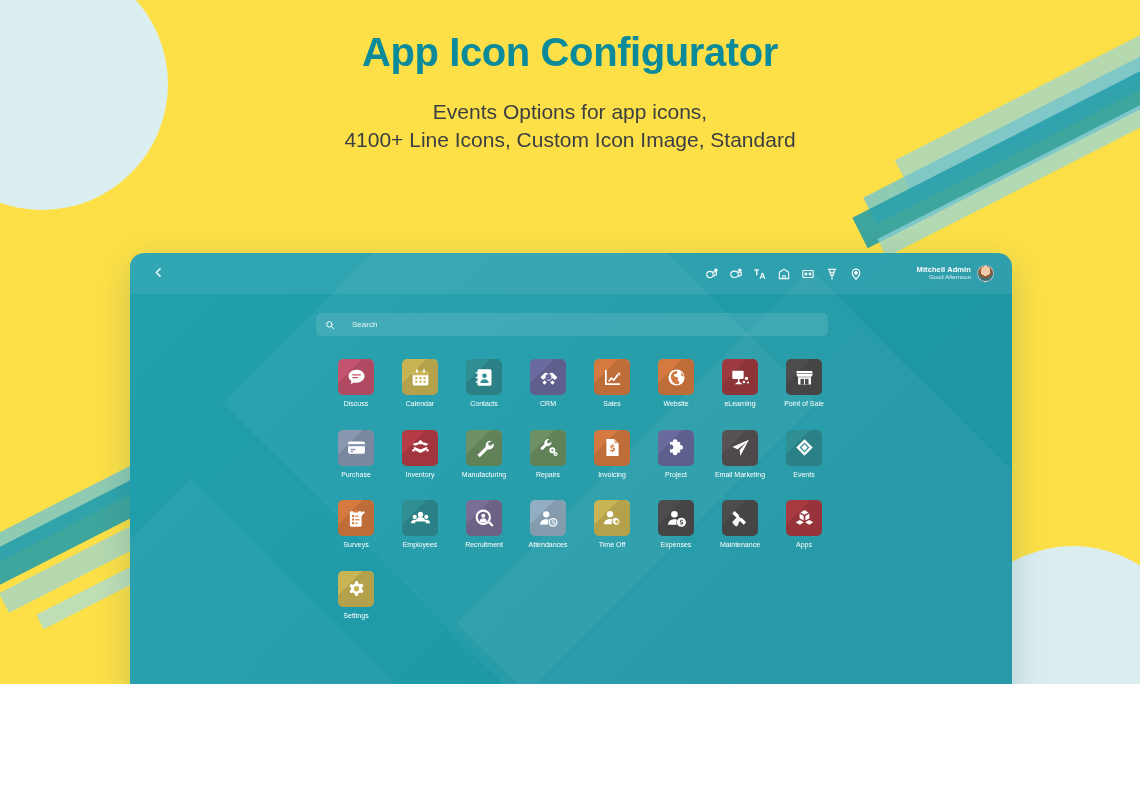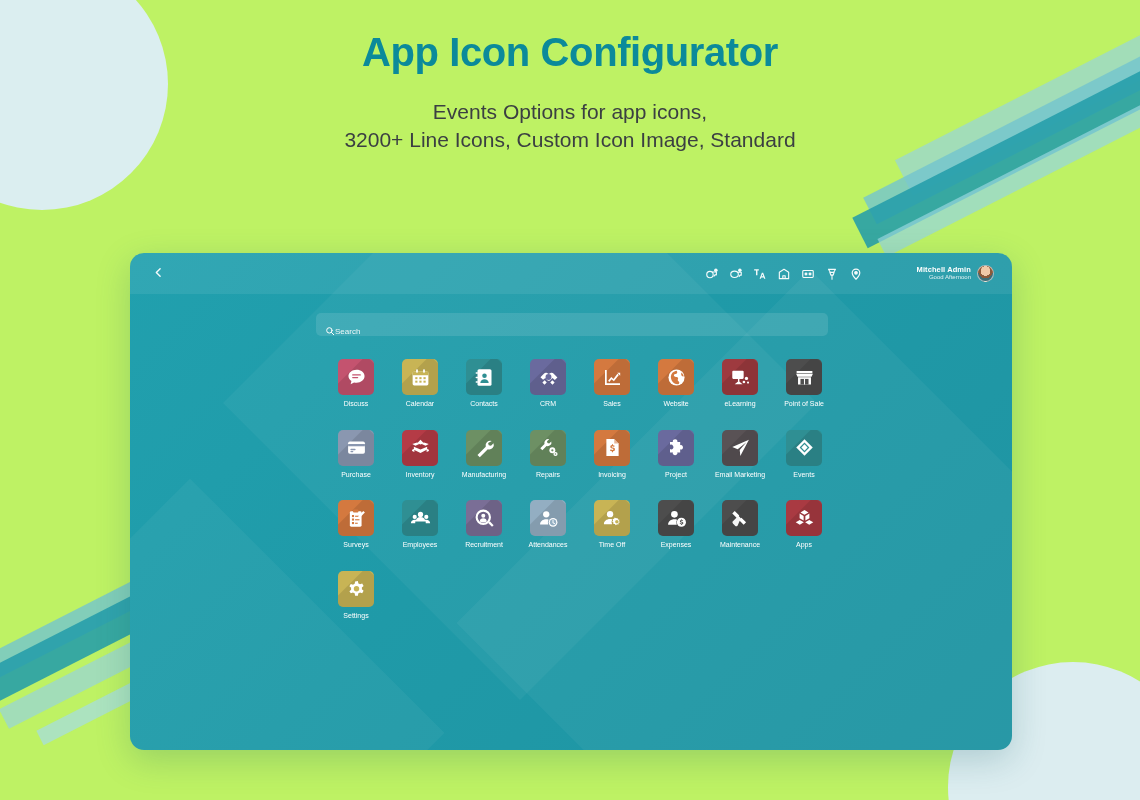--- a/index.html
+++ b/index.html
@@ -4,22 +4,22 @@
 <style>
   * { box-sizing: border-box; margin: 0; padding: 0; }
   html, body {
     width: 1140px; height: 800px;
     background: #ffffff;
     font-family: "Liberation Sans", sans-serif;
     overflow: hidden;
   }
   #stage {
     position: relative;
-    width: 1140px; height: 800px;
-    background: #bef264;
+    width: 1140px; height: 684px;
+    background: #fde047;
     overflow: hidden;
   }
 
   
   .deco { position: absolute; pointer-events: none; }
   #circle-tl {
     width: 252px; height: 252px;
     left: -84px; top: -42px;
     border-radius: 50%;
     background: #dbeef0;
@@ -123,23 +123,23 @@
     border: 1px solid rgba(255,255,255,.55);
     flex: none;
   }
 
   
   #search-row { position: relative; z-index: 3; padding: 19px 0 0 186px; }
   #search-box {
     width: 512px; height: 23px;
     background: rgba(255,255,255,.115);
     border-radius: 5px;
-    display: flex; align-items: flex-end;
+    display: flex; align-items: center;
     padding: 0 9px;
-    gap: 0;
+    gap: 17px;
     cursor: text;
   }
   #search-icon svg { width: 10px; height: 10px; display: block; }
   #search-placeholder { font-size: 8px; color: rgba(255,255,255,.9); }
 
   
   #app-grid {
     position: relative; z-index: 3;
     margin: 23px 0 0 194px;
     width: 660px;
@@ -198,21 +198,21 @@
     <div class="bar b2"></div>
     <div class="bar b1"></div>
     <div class="bar b3"></div>
     <div class="bar b4"></div>
   </div>
 
   <div id="headline">
     <div id="title">App Icon Configurator</div>
     <div id="subtitle">
       <div>Events Options for app icons,</div>
-      <div>3200+ Line Icons, Custom Icon Image, Standard</div>
+      <div>4100+ Line Icons, Custom Icon Image, Standard</div>
     </div>
   </div>
 
   <div id="window">
     <div class="tri" id="win-tri-1"></div>
     <div class="tri" id="win-tri-2"></div>
     <div class="tri" id="win-tri-3"></div>
 
     <div id="topbar">
       <span id="back-chevron">

